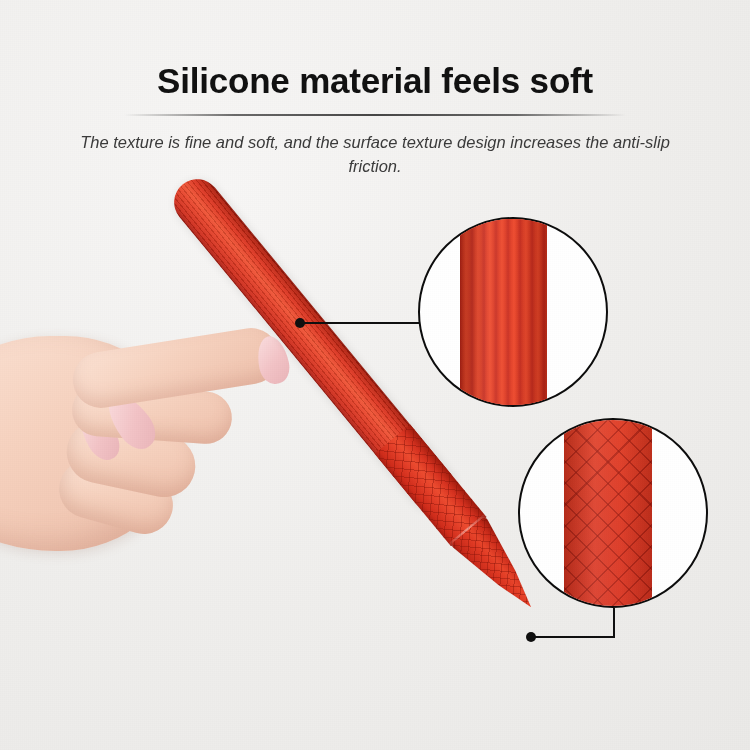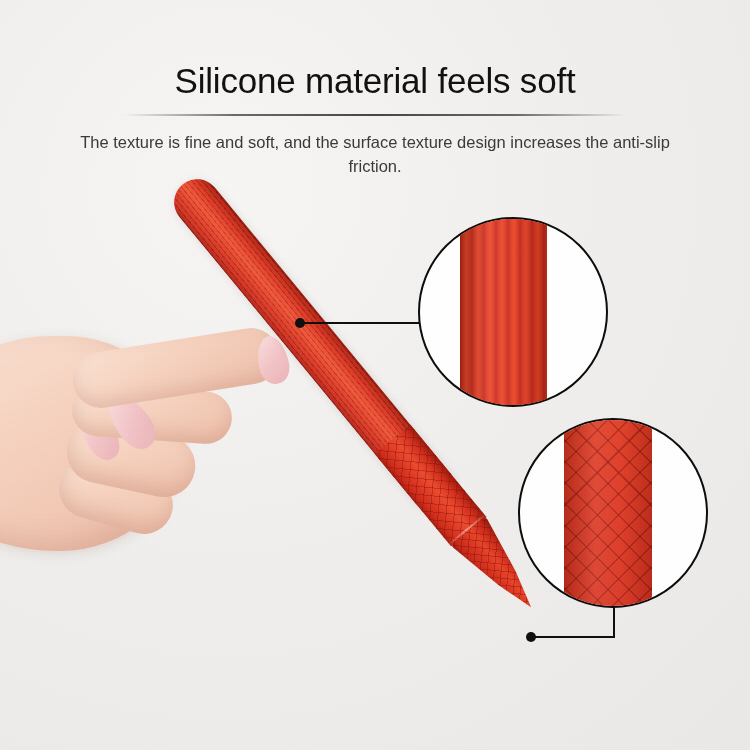--- a/index.html
+++ b/index.html
@@ -22,36 +22,36 @@
     opacity:.5;
     pointer-events:none;
     background-image:
       repeating-linear-gradient(0deg, rgba(0,0,0,.013) 0 1px, rgba(255,255,255,0) 1px 2px),
       repeating-linear-gradient(90deg, rgba(0,0,0,.013) 0 1px, rgba(255,255,255,0) 1px 2px);
   }
 
   
   #header{position:absolute;left:0;right:0;top:62px;text-align:center;}
   #title{
-    font-size:35px;font-weight:normal;color:#121212;
+    font-size:35px;font-weight:bold;color:#121212;
     letter-spacing:-.2px;line-height:1.1;
     margin:0;
   }
   #divider{
     width:502px;height:2px;margin:13px auto 0;
     background:linear-gradient(90deg,
       rgba(120,120,120,0) 0%,
       rgba(60,60,60,.75) 22%,
       rgba(40,40,40,.85) 50%,
       rgba(60,60,60,.75) 78%,
       rgba(120,120,120,0) 100%);
   }
   #subtitle{
     margin:14px auto 0;width:600px;
-    font-size:16.5px;color:#3b3b3b;line-height:1.5;
+    font-size:16.5px;color:#3b3b3b;line-height:1.5;font-style:italic;
   }
 
   
   #scene{position:absolute;left:0;top:0;width:750px;height:750px;}
 
   .callout-line{position:absolute;background:#101010;}
 
   .dot{
     position:absolute;width:10px;height:10px;border-radius:50%;
     background:#101010;

